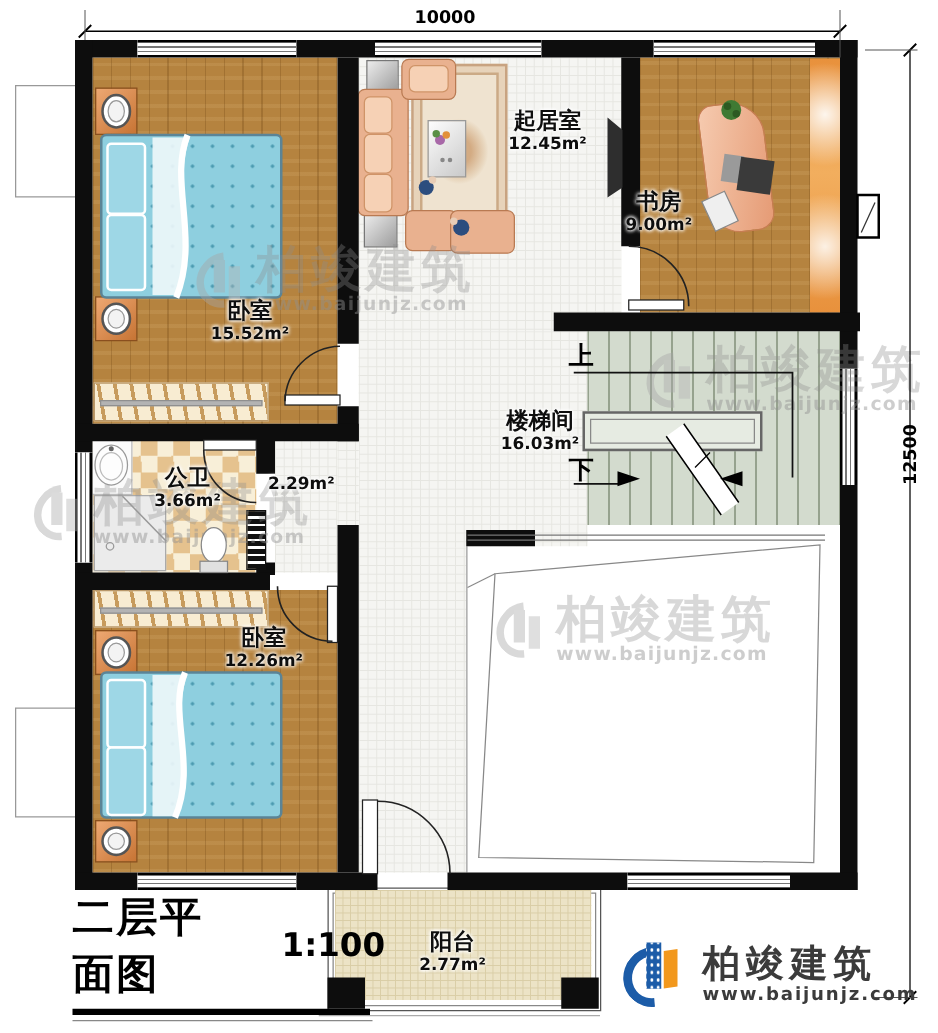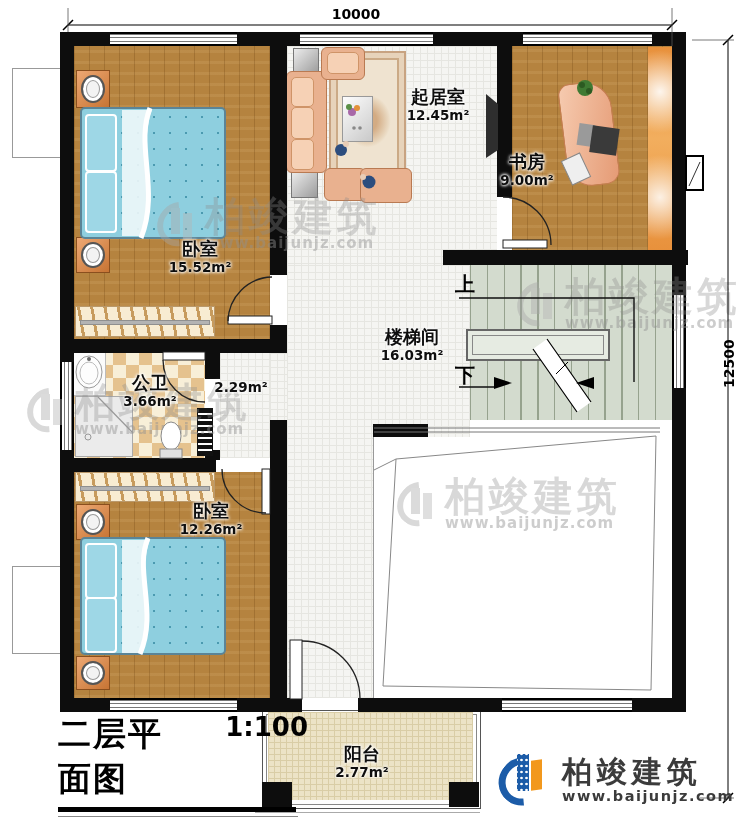--- a/index.html
+++ b/index.html
@@ -38,21 +38,21 @@
   .rarea{display:block;font-size:13.5px;font-weight:bold;line-height:1.2;}
   .updown{position:absolute;font-size:20px;font-weight:bold;color:#000;z-index:50;}
   .dimlab{position:absolute;font-size:14px;font-weight:bold;color:#000;z-index:50;}
   .wm{position:absolute;display:flex;align-items:center;gap:5px;z-index:40;pointer-events:none;}
   .wm-icon{width:42px;height:46px;flex:none;position:relative;opacity:.42;}
   .wm-icon::before{content:"";position:absolute;inset:0;border:6px solid #a6a6a6;border-radius:50%;border-top-color:transparent;border-right-color:transparent;transform:rotate(40deg);}
   .wm-icon::after{content:"";position:absolute;left:13px;top:7px;width:9px;height:26px;background:#ababab;box-shadow:12px 5px 0 #b5b5b5;}
   .wm-name{font-size:40px;font-weight:bold;letter-spacing:4px;line-height:1;color:rgba(140,140,140,.34);white-space:nowrap;}
   .wm-url{font-size:15px;font-weight:bold;letter-spacing:1px;color:rgba(145,145,145,.45);white-space:nowrap;margin-top:-2px;}
   .title-block{position:absolute;left:58px;top:712px;width:250px;z-index:60;color:#000;}
-  .tb-row{display:flex;align-items:flex-start;gap:19px;}
+  .tb-row{display:flex;align-items:center;gap:19px;}
   .tb-title{font-size:33px;font-weight:bold;letter-spacing:2px;}
   .tb-scale{font-size:26px;font-weight:600;margin-left:16px;}
   .tb-rule-thick{width:238px;height:5px;background:#000;margin-top:5px;}
   .tb-rule-thin{width:240px;height:1px;background:#888;margin-top:4px;}
   .tb-line{font-size:15px;margin-top:8px;color:#000;}
   .brand{position:absolute;left:498px;top:750px;display:flex;align-items:center;gap:6px;z-index:60;}
   .bi{position:relative;width:58px;height:58px;flex:none;}
   .bi-arc{position:absolute;inset:7px 10px 2px 1px;border:7px solid #1c5ca8;border-radius:50%;border-top-color:transparent;border-right-color:transparent;transform:rotate(40deg);}
   .bi-b1{position:absolute;left:19px;top:4px;width:12px;height:37px;background:#1c5ca8;background-image:radial-gradient(#fff 1px,transparent 1.3px);background-size:5px 6px;background-position:2px 3px;}
   .bi-b2{position:absolute;left:33px;top:10px;width:11px;height:30px;background:#f2981d;transform:skewY(-8deg);}
@@ -283,21 +283,21 @@
     <span class="rname">书房</span>
     <span class="rarea">9.00m²</span>
   </div>
   <div class="room-label" style="left:150px;top:374px;">
     <span class="rname">公卫</span>
     <span class="rarea">3.66m²</span>
   </div>
   <div class="room-label" style="left:241px;top:379px;">
     <span class="rarea">2.29m²</span>
   </div>
-  <div class="room-label" style="left:412px;top:328px;">
+  <div class="room-label" style="left:432px;top:328px;">
     <span class="rname">楼梯间</span>
     <span class="rarea">16.03m²</span>
   </div>
   <div class="room-label" style="left:211px;top:502px;">
     <span class="rname">卧室</span>
     <span class="rarea">12.26m²</span>
   </div>
   <div class="room-label" style="left:362px;top:745px;">
     <span class="rname">阳台</span>
     <span class="rarea">2.77m²</span>

